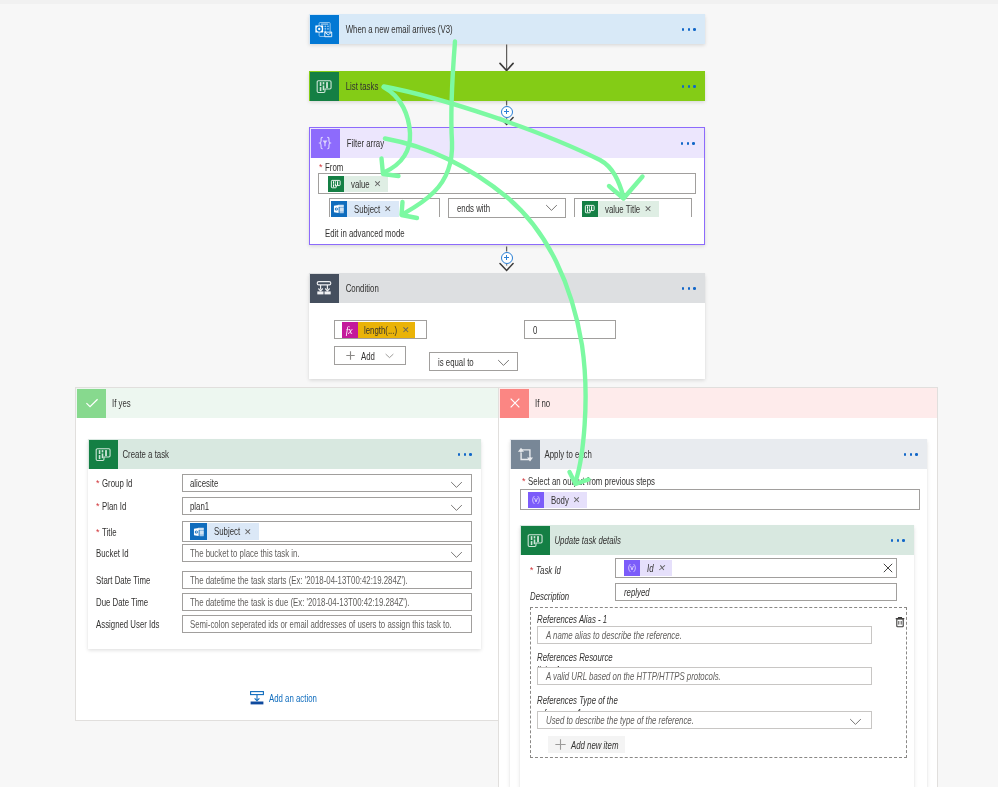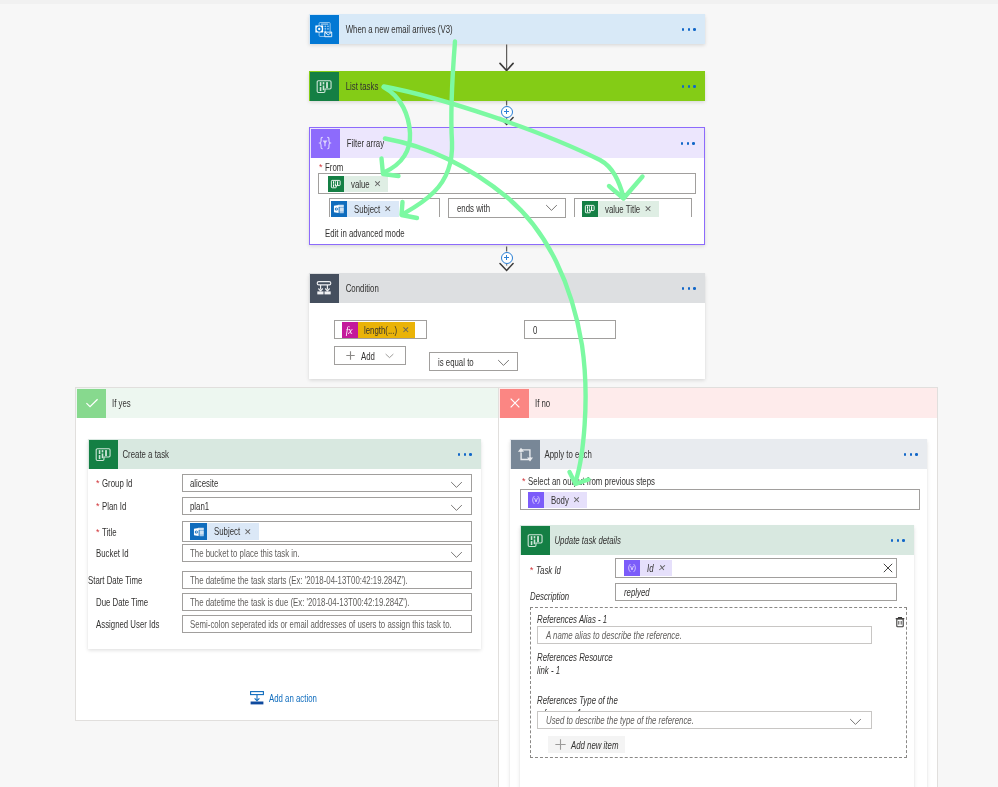--- a/index.html
+++ b/index.html
@@ -320,21 +320,21 @@
             <span class="tlabel" style="line-height: 17px; width: 26.0983px;"><span class="n" style="width: 26.0983px;">Subject</span></span>
             <span class="tx">✕</span>
           </div></div>
         <div class="abs fld-label" style="left: 8px; top: 108px;"><span class="n">Bucket Id</span></div>
         <div class="abs" style="left: 94px; top: 105px; width: 290px; height: 18px; border: 1px solid rgb(161, 159, 157); box-sizing: border-box; background: rgb(255, 255, 255);">
           <span class="n" style="position: absolute; left: 7px; top: 0px; line-height: 16px; font-size: 10.5px; transform-origin: left center; color: rgb(96, 94, 92); white-space: nowrap;">The bucket to place this task in.</span>
           <svg class="chev" style="right:8px;top:6px;" width="13" height="8" viewBox="0 0 14 9">
             <path d="M1 1.2 7 7.2 13 1.2" fill="none" stroke="#6e6c6a" stroke-width="1.05"></path>
           </svg>
         </div>
-        <div class="abs fld-label" style="left: 0; top: 135px;"><span class="n">Start Date Time</span></div>
+        <div class="abs fld-label" style="left: 8px; top: 135px;"><span class="n">Start Date Time</span></div>
         <div class="abs" style="left: 94px; top: 132px; width: 290px; height: 18px; border: 1px solid rgb(161, 159, 157); box-sizing: border-box; background: rgb(255, 255, 255);">
           <span class="n" style="position: absolute; left: 7px; top: 0px; line-height: 16px; font-size: 10.5px; transform-origin: left center; color: rgb(96, 94, 92); white-space: nowrap;">The datetime the task starts (Ex: '2018-04-13T00:42:19.284Z').</span>
         </div>
         <div class="abs fld-label" style="left: 8px; top: 157px;"><span class="n">Due Date Time</span></div>
         <div class="abs" style="left: 94px; top: 154px; width: 290px; height: 18px; border: 1px solid rgb(161, 159, 157); box-sizing: border-box; background: rgb(255, 255, 255);">
           <span class="n" style="position: absolute; left: 7px; top: 0px; line-height: 16px; font-size: 10.5px; transform-origin: left center; color: rgb(96, 94, 92); white-space: nowrap;">The datetime the task is due (Ex: '2018-04-13T00:42:19.284Z').</span>
         </div>
         <div class="abs fld-label" style="left: 8px; top: 179px;"><span class="n">Assigned User Ids</span></div>
         <div class="abs" style="left: 94px; top: 176px; width: 290px; height: 18px; border: 1px solid rgb(161, 159, 157); box-sizing: border-box; background: rgb(255, 255, 255);">
           <span class="n" style="position: absolute; left: 7px; top: 0px; line-height: 16px; font-size: 10.5px; transform-origin: left center; color: rgb(96, 94, 92); white-space: nowrap;">Semi-colon seperated ids or email addresses of users to assign this task to.</span>
@@ -446,20 +446,23 @@
           <path d="M1.7 2.7h8.6" stroke="#3b3a39" stroke-width="1.1" fill="none"></path>
           <path d="M4.5 2.7V1.5h3.0v1.2" stroke="#3b3a39" stroke-width="1.1" fill="none"></path>
           <path d="M2.8 2.9h6.4v7.0a0.8 0.8 0 0 1 -0.8 0.8H3.6a0.8 0.8 0 0 1 -0.8 -0.8z" stroke="#3b3a39" stroke-width="1.1" fill="none"></path>
           <path d="M4.8 5.0v3.6M7.2 5.0v3.6" stroke="#3b3a39" stroke-width="0.9" fill="none"></path>
         </svg>
         <div class="abs fld-label n" style="left:6px;top:5px;color:#323130;">References Alias - 1</div>
         <div class="abs reffld" style="left:6px;top:18px;width:335px;height:18px;">
           <span class="ph n">A name alias to describe the reference.</span>
         </div>
         <div class="abs fld-label reflab2 n" style="left:6px;top:43px;width:117px;">References Resource link - 1</div>
+        <div class="abs reffld" style="left:6px;top:59px;width:335px;height:18px;">
+          <span class="ph n">A valid URL based on the HTTP/HTTPS protocols.</span>
+        </div>
         <div class="abs fld-label reflab2 n" style="left:6px;top:86px;width:119px;">References Type of the reference - 1</div>
         <div class="abs reffld" style="left:6px;top:103px;width:335px;height:18px;">
           <span class="ph n">Used to describe the type of the reference.</span>
           <svg style="position:absolute;right:9px;top:5.5px;" width="13" height="8" viewBox="0 0 14 9">
               <path d="M1 1.2 7 7.2 13 1.2" fill="none" stroke="#6e6c6a" stroke-width="1.05"></path>
             </svg>
         </div>
         <div class="plusbtn" style="left:17px;top:128px;width:77px;height:17px;border:none;background:#f4f4f4;justify-content:flex-start;padding-left:7px;">
           <svg width="11" height="11" viewBox="0 0 12 12" style="margin-right:5px;flex:0 0 11px;">
               <path d="M6 0.4v11.2M0.4 6h11.2" stroke="#9b9a99" stroke-width="1.2"></path>

